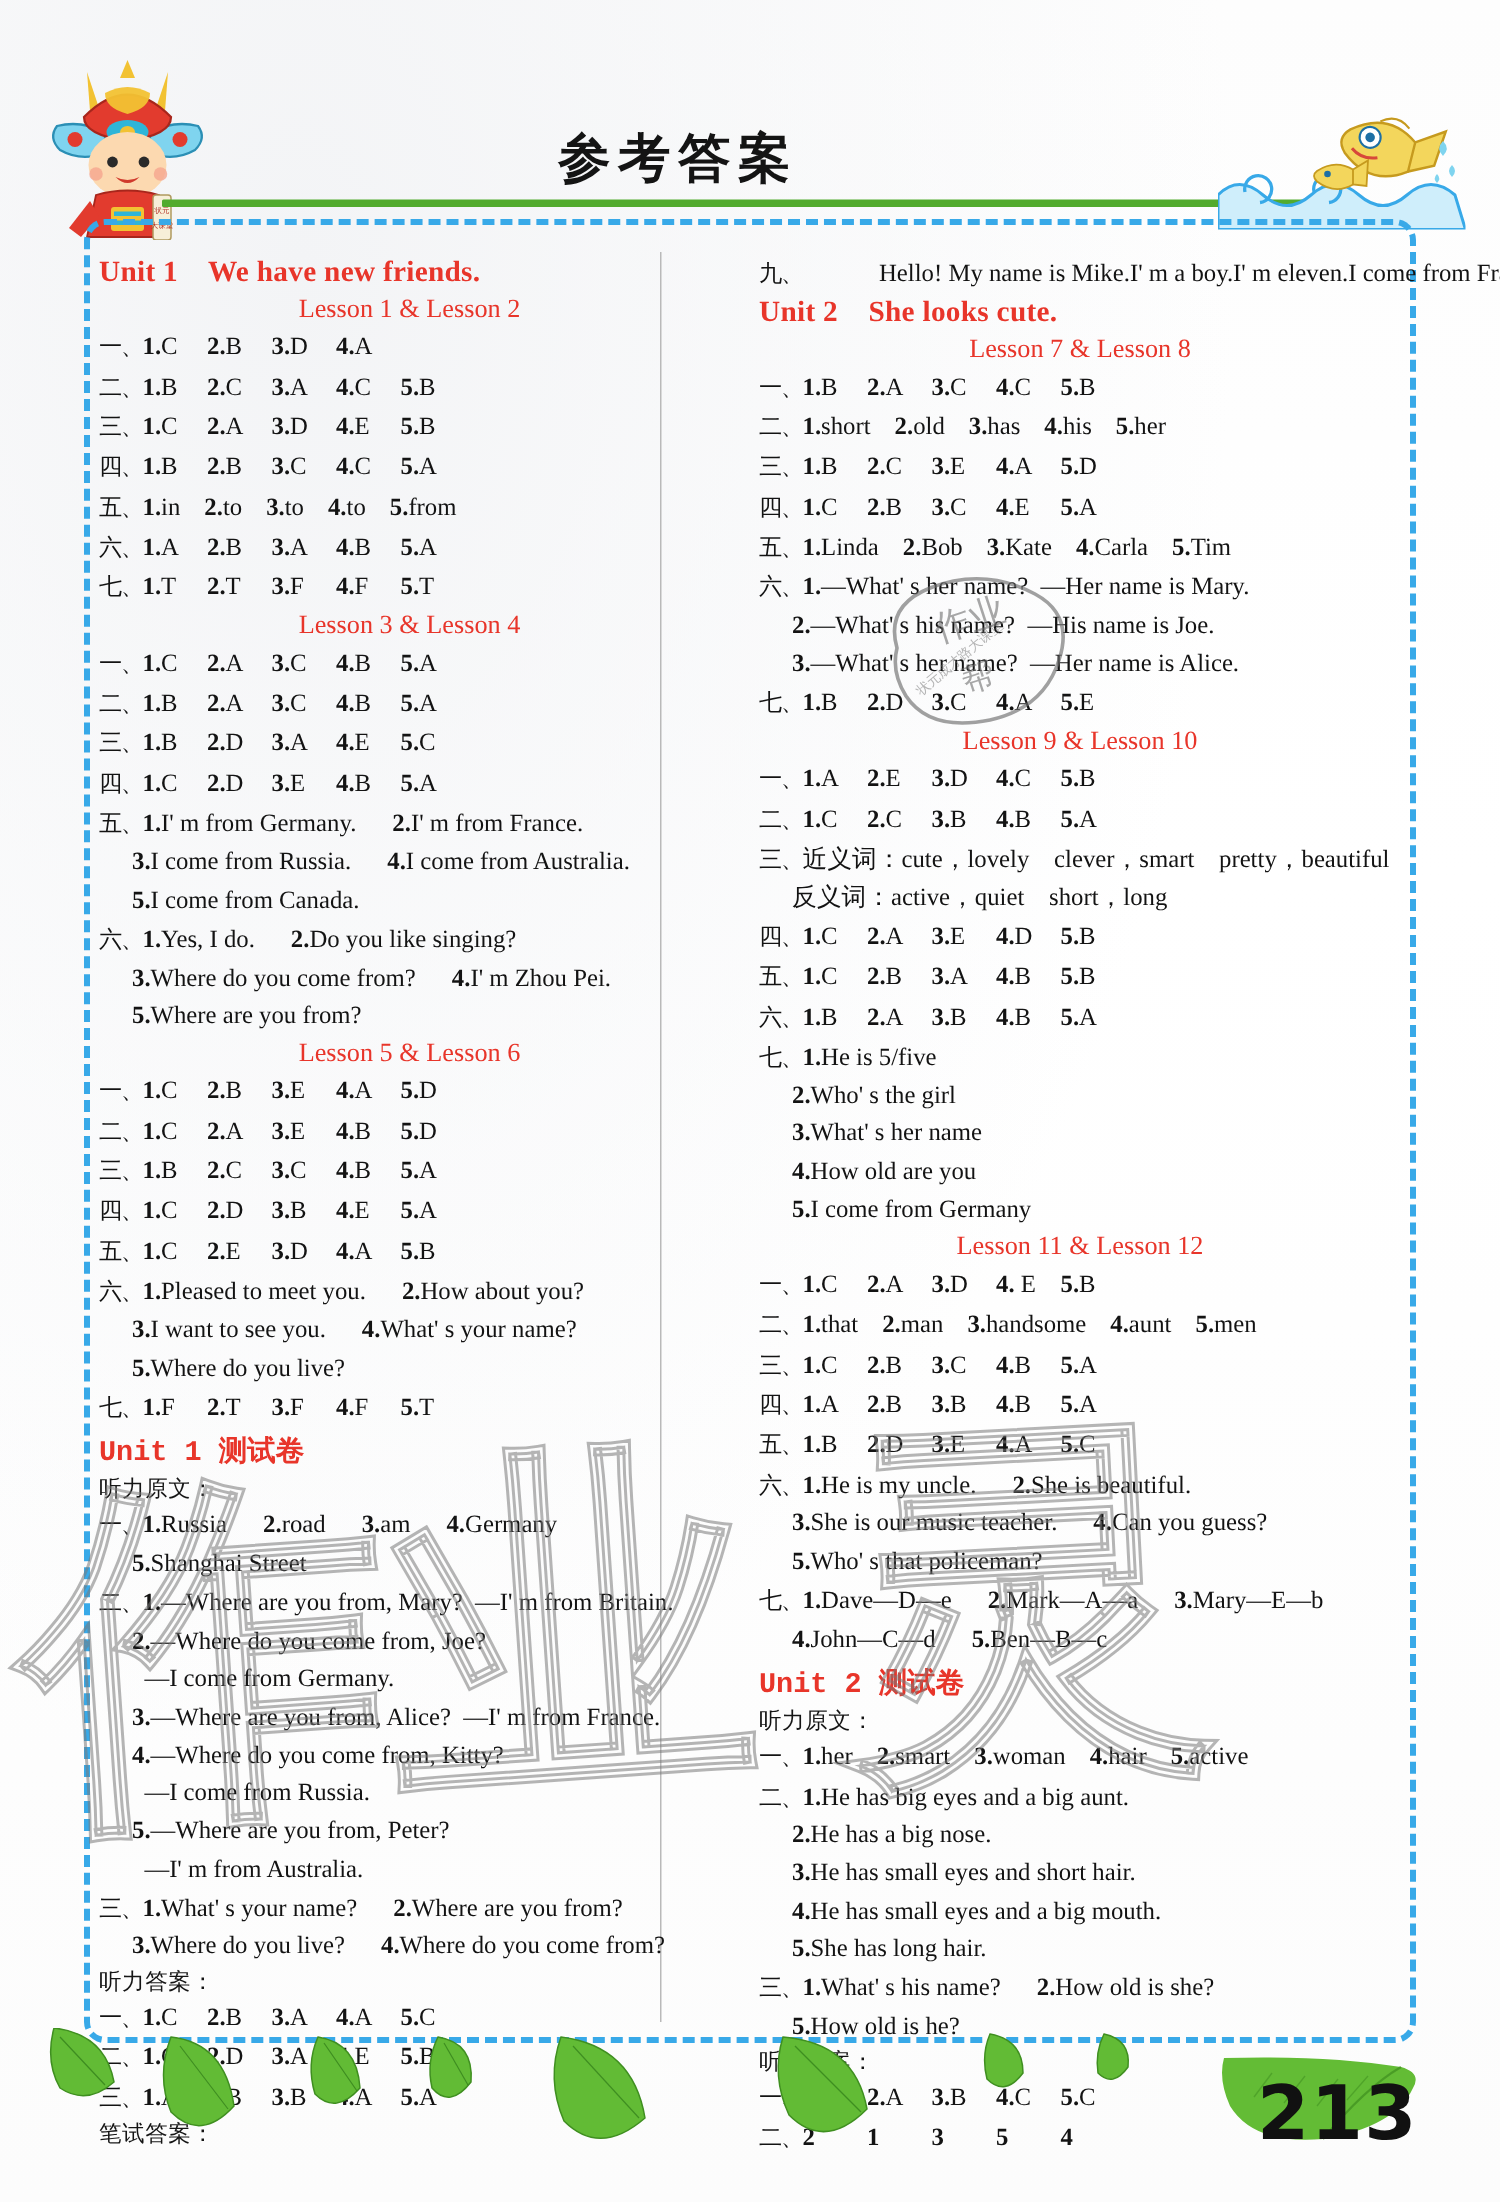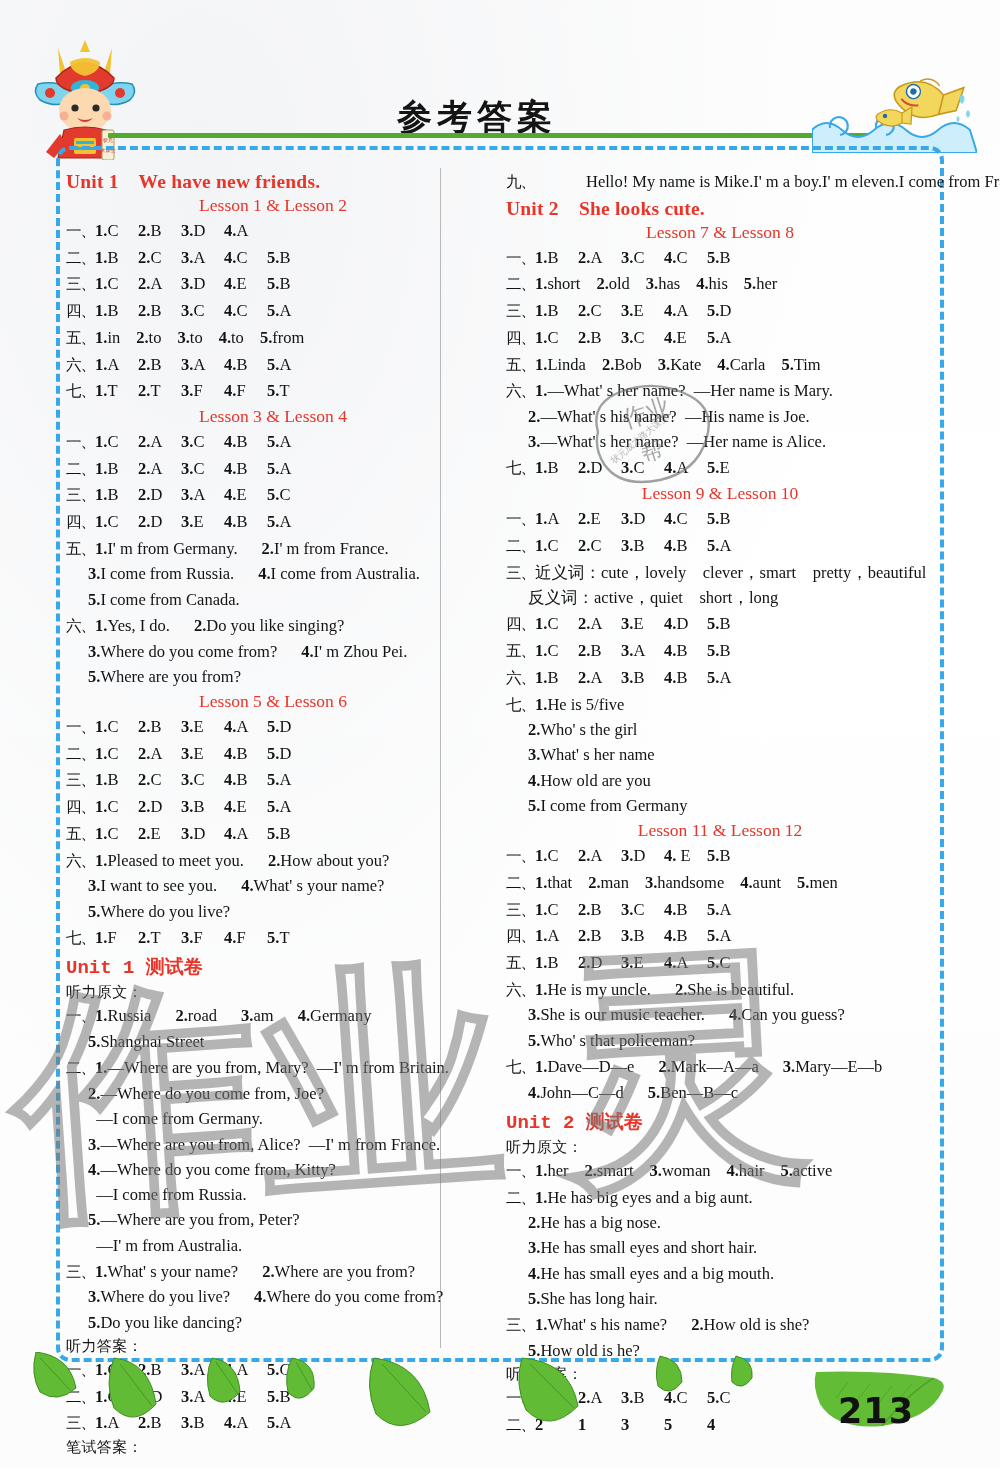--- a/index.html
+++ b/index.html
@@ -17,28 +17,27 @@
     position:absolute; inset:0;
     background:
       radial-gradient(ellipse at 20% 12%, #f3f4f6 0%, rgba(255,255,255,0) 55%),
       linear-gradient(180deg,#fdfdfd 0%, #ffffff 40%, #fcfcfc 100%);
   }
 
   
   #header-area { position:absolute; left:0; top:0; width:1000px; height:150px; }
 
   #page-title {
-    position:absolute; left:397px; top:82px;
+    position:absolute; left:372px; top:82px;
     font-family:Liberation Sans, sans-serif;
     font-weight:bold;
     font-size:35px;
     letter-spacing:5px;
     color:#141414;
     white-space:nowrap;
-    margin-top:12px;
   }
 
   #green-rule {
     position:absolute; left:108px; top:133px; width:780px; height:5px;
     background:#52ab2e;
     border-radius:1px;
   }
 
   
   #mascot { position:absolute; left:30px; top:38px; width:110px; height:122px; }
@@ -58,23 +57,22 @@
   
   #leaves { position:absolute; left:30px; top:1352px; width:940px; height:100px; }
 
   
   #page-num-leaf {
     position:absolute; left:812px; top:1370px; width:140px; height:62px;
   }
   #page-num {
     position:absolute; left:838px; top:1380px;
     font-family:"DejaVu Sans", sans-serif;
-    font-weight:bold; font-size:35px; color:#111;
+    font-weight:bold; font-size:50px; color:#111;
     letter-spacing:1px;
-    margin-top:11px;
   }
 
   
   #columns {
     position:absolute; left:56px; top:160px;
     width:888px; height:1200px;
     display:flex;
   }
   .col { position:relative; }
   .col.left  { width:432px; padding:8px 8px 0 10px; }
@@ -316,21 +314,20 @@
           <div class="ans-row cont"><span class="marker"></span><span class="body sent"><span class="item">  —I come from Germany.</span></span></div>
           <div class="ans-row cont"><span class="marker"></span><span class="body sent"><span class="item"><b>3.</b><span>—Where are you from, Alice?  —I' m from France.</span></span></span></div>
           <div class="ans-row cont"><span class="marker"></span><span class="body sent"><span class="item"><b>4.</b><span>—Where do you come from, Kitty?</span></span></span></div>
           <div class="ans-row cont"><span class="marker"></span><span class="body sent"><span class="item">  —I come from Russia.</span></span></div>
           <div class="ans-row cont"><span class="marker"></span><span class="body sent"><span class="item"><b>5.</b><span>—Where are you from, Peter?</span></span></span></div>
           <div class="ans-row cont"><span class="marker"></span><span class="body sent"><span class="item">  —I' m from Australia.</span></span></div>
         </div>
         <div class="blk">
           <div class="ans-row"><span class="marker">三、</span><span class="body sent"><span class="item"><b>1.</b><span>What' s your name?</span></span><span class="item"><b>2.</b><span>Where are you from?</span></span></span></div>
           <div class="ans-row cont"><span class="marker"></span><span class="body sent"><span class="item"><b>3.</b><span>Where do you live?</span></span><span class="item"><b>4.</b><span>Where do you come from?</span></span></span></div>
-          <div class="ans-row cont"><span class="marker"></span><span class="body sent"><span class="item"><b>5.</b><span>Do you like dancing?</span></span></span></div>
         </div>
         <div class="cn-label">听力答案：</div>
         <div class="ans-row blk"><span class="marker">一、</span><span class="body opts"><span class="item"><b>1.</b><span>C</span></span><span class="item"><b>2.</b><span>B</span></span><span class="item"><b>3.</b><span>A</span></span><span class="item"><b>4.</b><span>A</span></span><span class="item"><b>5.</b><span>C</span></span></span></div>
         <div class="ans-row blk"><span class="marker">二、</span><span class="body opts"><span class="item"><b>1.</b><span>C</span></span><span class="item"><b>2.</b><span>D</span></span><span class="item"><b>3.</b><span>A</span></span><span class="item"><b>4.</b><span>E</span></span><span class="item"><b>5.</b><span>B</span></span></span></div>
         <div class="ans-row blk"><span class="marker">三、</span><span class="body opts"><span class="item"><b>1.</b><span>A</span></span><span class="item"><b>2.</b><span>B</span></span><span class="item"><b>3.</b><span>B</span></span><span class="item"><b>4.</b><span>A</span></span><span class="item"><b>5.</b><span>A</span></span></span></div>
         <div class="cn-label">笔试答案：</div>
         <div class="ans-row blk"><span class="body opts"><span class="item wide"></span><span class="item wide"></span><span class="item wide"></span><span class="item wide"></span><span class="item wide"></span></span></div>
       </div>
     <div class="col right" id="right-col">
         <div class="ans-row blk"><span class="marker" style="min-width: 34px;">九、</span><span class="body para"><span class="indent"></span><span>Hello! My name is Mike.I' m a boy.I' m eleven.I come from France.I live in Sunny City.I live at 20 Apple Street.I like singing.Do you like me?</span></span></div>

